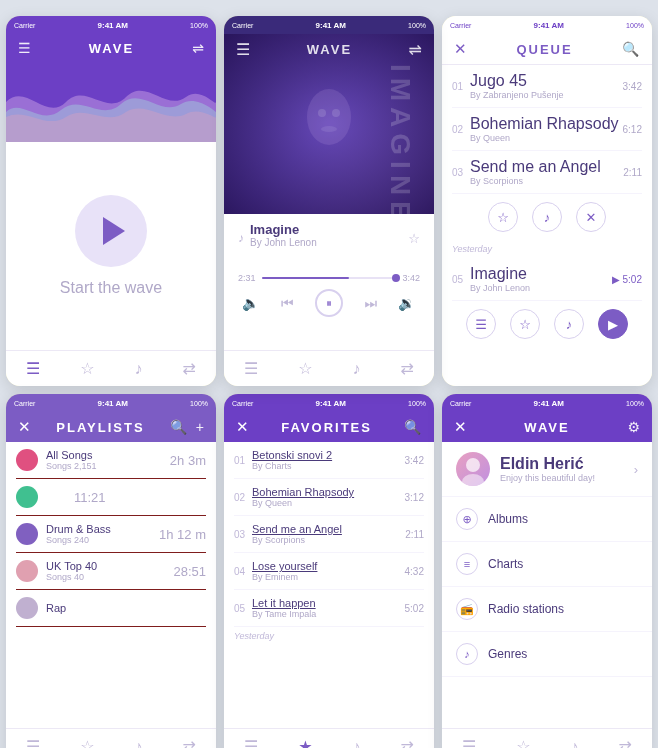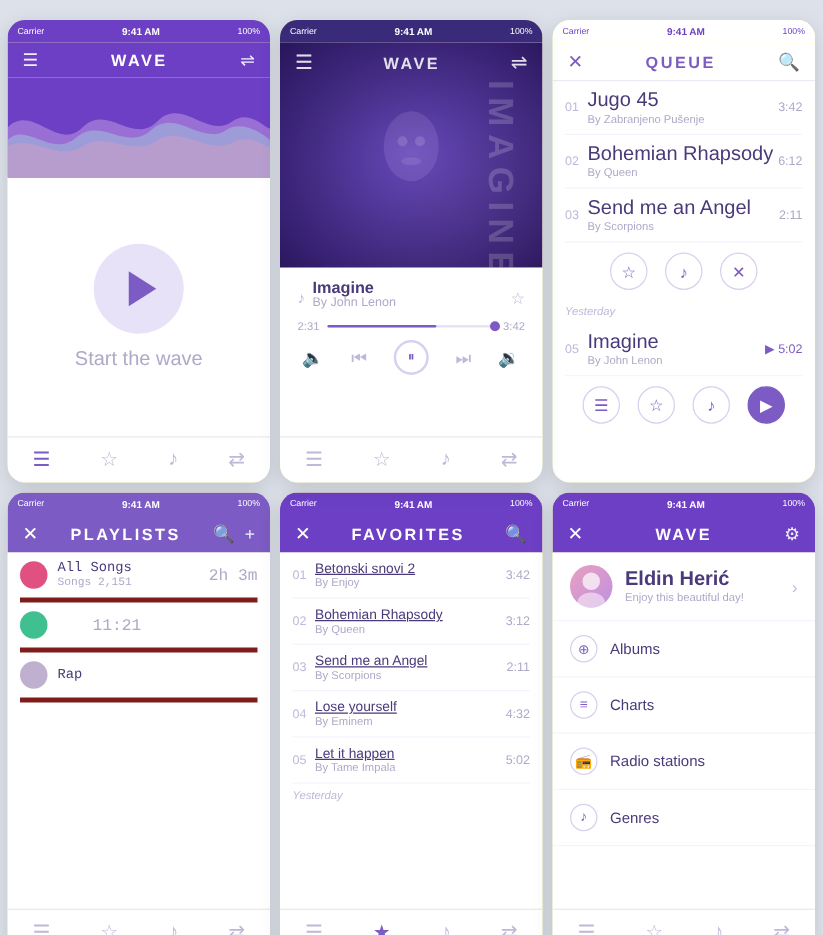--- a/index.html
+++ b/index.html
@@ -164,20 +164,21 @@
     .song-title { font-size: 13px; font-weight: 600; color: #4a3a7a; }
     .song-artist { font-size: 10px; color: #b0a8c8; margin-bottom: 6px; }
     .fav-star { color: #c0b8d8; font-size: 13px; cursor: pointer; }
     .progress-row {
       display: flex;
       align-items: center;
       justify-content: flex-end;
       margin-bottom: 6px;
       font-size: 9px;
       color: #b0a8c8;
+      margin-top: 17px;
     }
     .progress-bar {
       flex: 1;
       height: 2px;
       background: #e8e2f5;
       margin: 0 6px;
       border-radius: 2px;
       position: relative;
     }
     .progress-fill {
@@ -256,23 +257,22 @@
     .action-circle.filled { background: #7c5cc4; color: #fff; border-color: #7c5cc4; }
 
     
     .playlists-screen .header { background: #7c5cc4; }
     .playlists-screen .status-bar { background: #7c5cc4; }
     .playlist-list { flex: 1; overflow: hidden; padding: 0 10px; background: #fff; }
     .playlist-item {
       display: flex;
       align-items: center;
       padding: 7px 0;
-      border-bottom: 4px solid #7f1d1d;
+      border-bottom: 1px solid #7f1d1d;
       cursor: pointer;
-      font-family: Liberation Mono, monospace;
     }
     .playlist-dot {
       width: 22px;
       height: 22px;
       border-radius: 50%;
       margin-right: 8px;
       flex-shrink: 0;
     }
     .playlist-info { flex: 1; }
     .playlist-name { font-size: 11px; color: #4a3a7a; font-weight: 500; }
@@ -533,20 +533,36 @@
           <div class="playlist-name">All Songs</div>
           <div class="playlist-meta">Songs 2,151</div>
         </div>
         <span class="playlist-dur">2h 3m</span>
       </div>
       <div class="playlist-item">
         <div class="playlist-dot" style="background:#40c090;"></div>
         <span class="playlist-dur">11:21</span>
       </div>
       <div class="playlist-item">
+        <div class="playlist-dot" style="background:#8060c0;"></div>
+        <div class="playlist-info">
+          <div class="playlist-name">Drum &amp; Bass</div>
+          <div class="playlist-meta">Songs 240</div>
+        </div>
+        <span class="playlist-dur">1h 12 m</span>
+      </div>
+      <div class="playlist-item">
+        <div class="playlist-dot" style="background:#e0a0b0;"></div>
+        <div class="playlist-info">
+          <div class="playlist-name">UK Top 40</div>
+          <div class="playlist-meta">Songs 40</div>
+        </div>
+        <span class="playlist-dur">28:51</span>
+      </div>
+      <div class="playlist-item">
         <div class="playlist-dot" style="background:#c0b0d0;"></div>
         <div class="playlist-info">
           <div class="playlist-name">Rap</div>
           <div class="playlist-meta"></div>
         </div>
         <span class="playlist-dur"></span>
       </div>
     </div>
     <div class="bottom-nav">
       <span class="nav-icon">☰</span>
@@ -565,21 +581,21 @@
     <div class="header">
       <span class="close-x">✕</span>
       <span class="title">FAVORITES</span>
       <span class="icon-btn">🔍</span>
     </div>
     <div class="fav-list">
       <div class="fav-item">
         <span class="fav-num">01</span>
         <div class="fav-info">
           <div class="fav-song">Betonski snovi 2</div>
-          <div class="fav-artist">By Enjoy</div>
+          <div class="fav-artist">By Charts</div>
         </div>
         <span class="fav-time">3:42</span>
       </div>
       <div class="fav-item">
         <span class="fav-num">02</span>
         <div class="fav-info">
           <div class="fav-song">Bohemian Rhapsody</div>
           <div class="fav-artist">By Queen</div>
         </div>
         <span class="fav-time">3:12</span>

